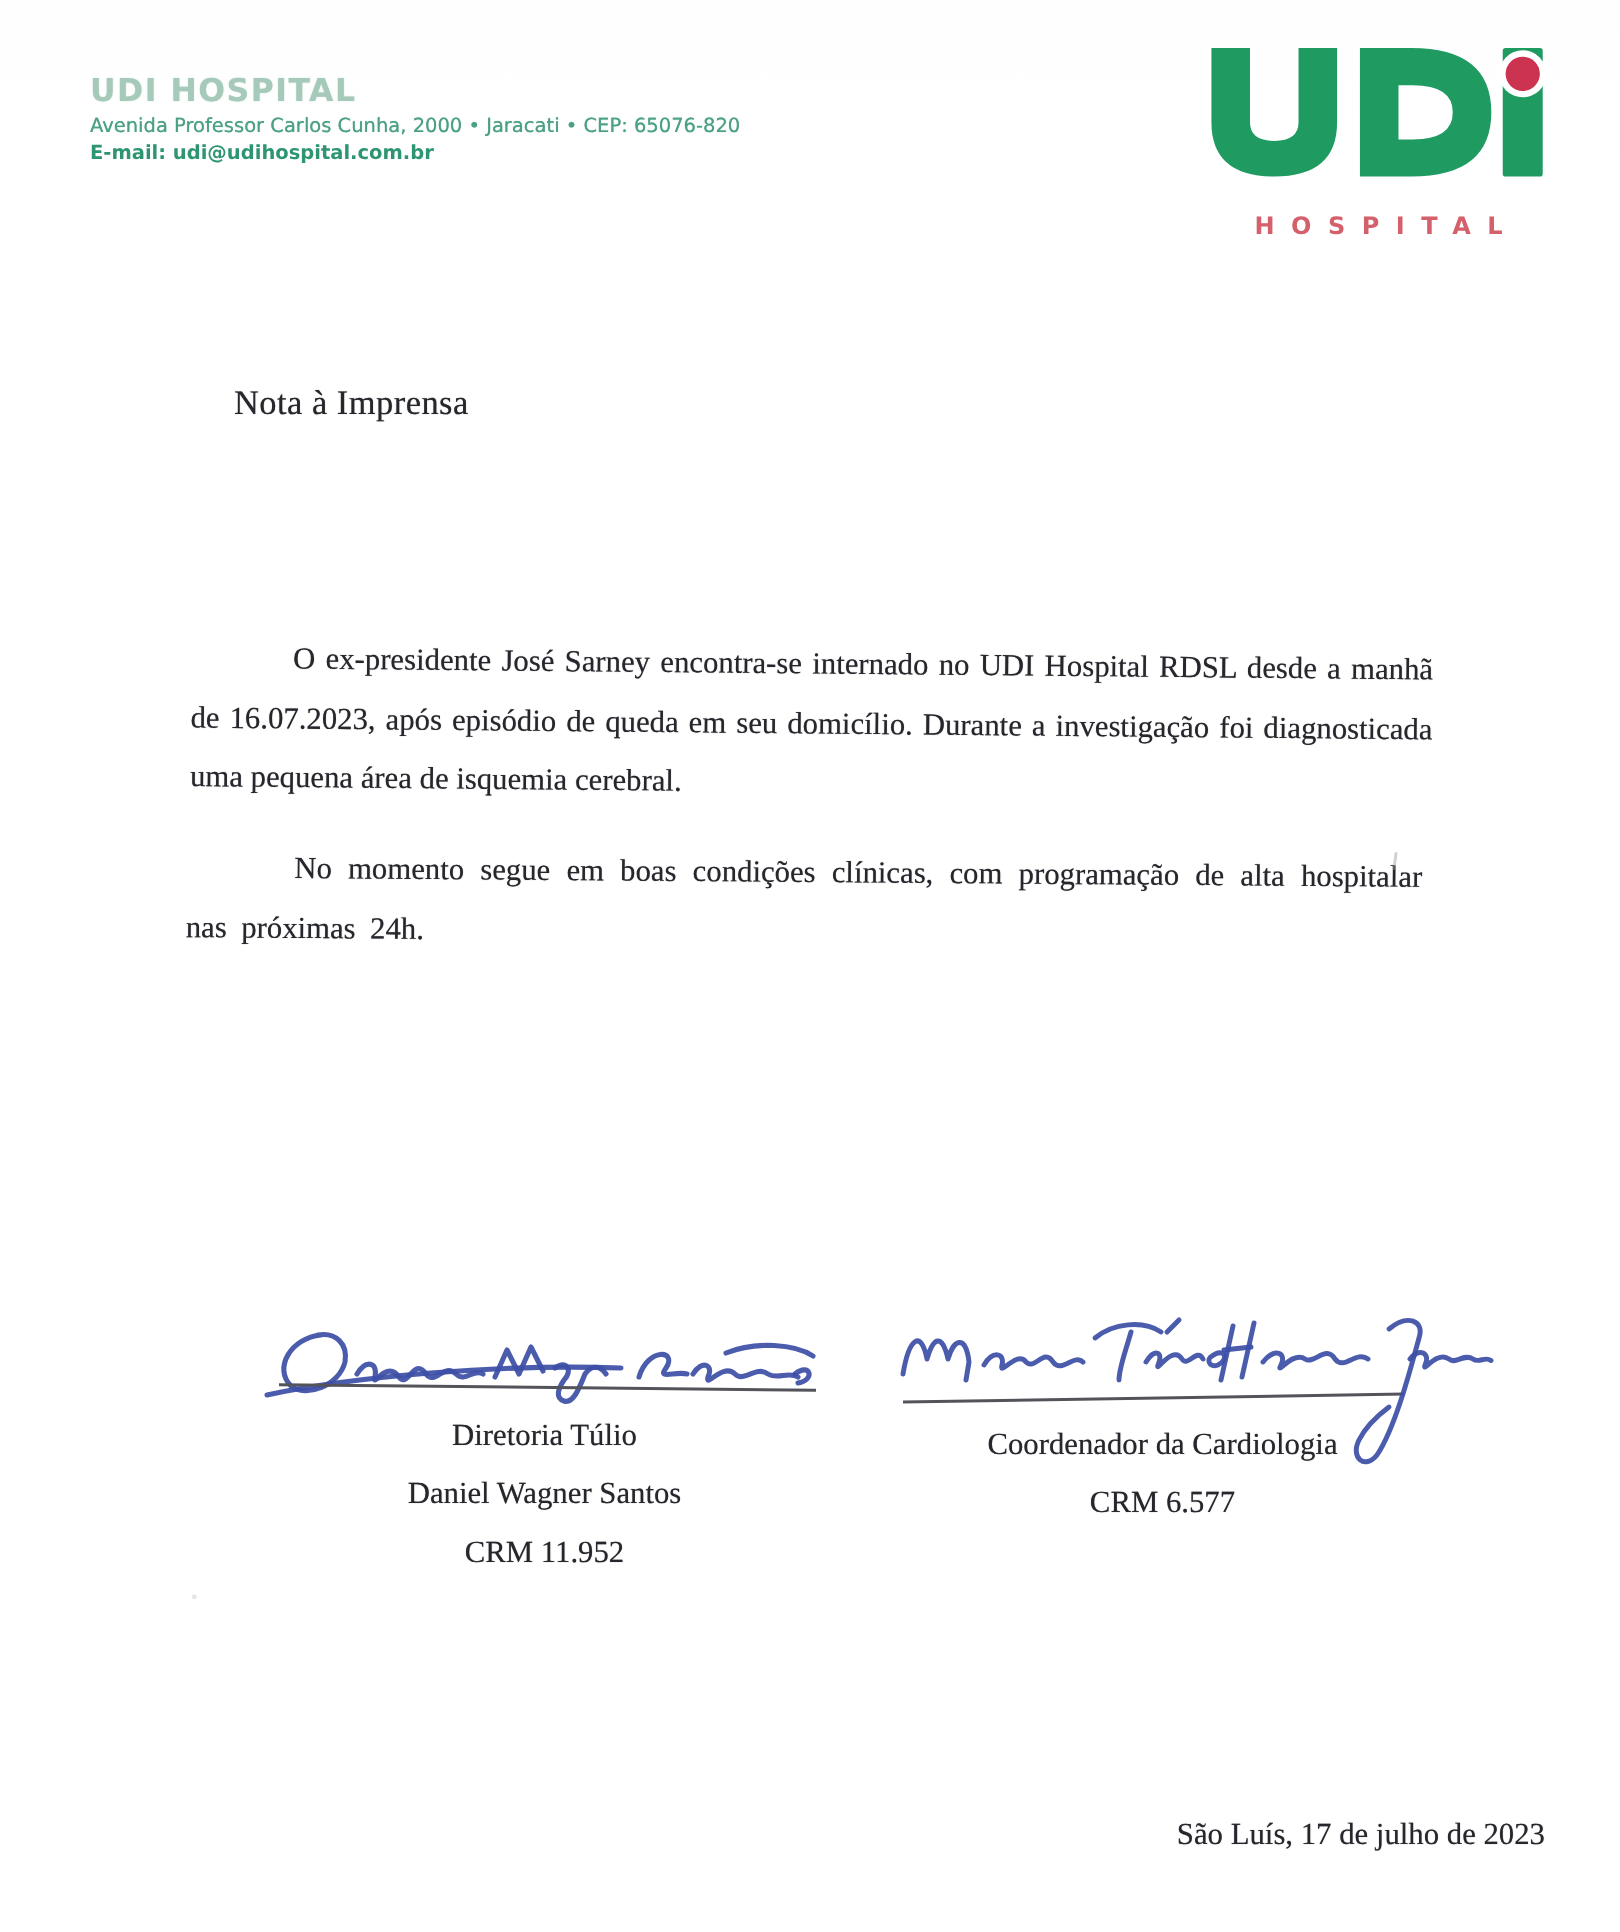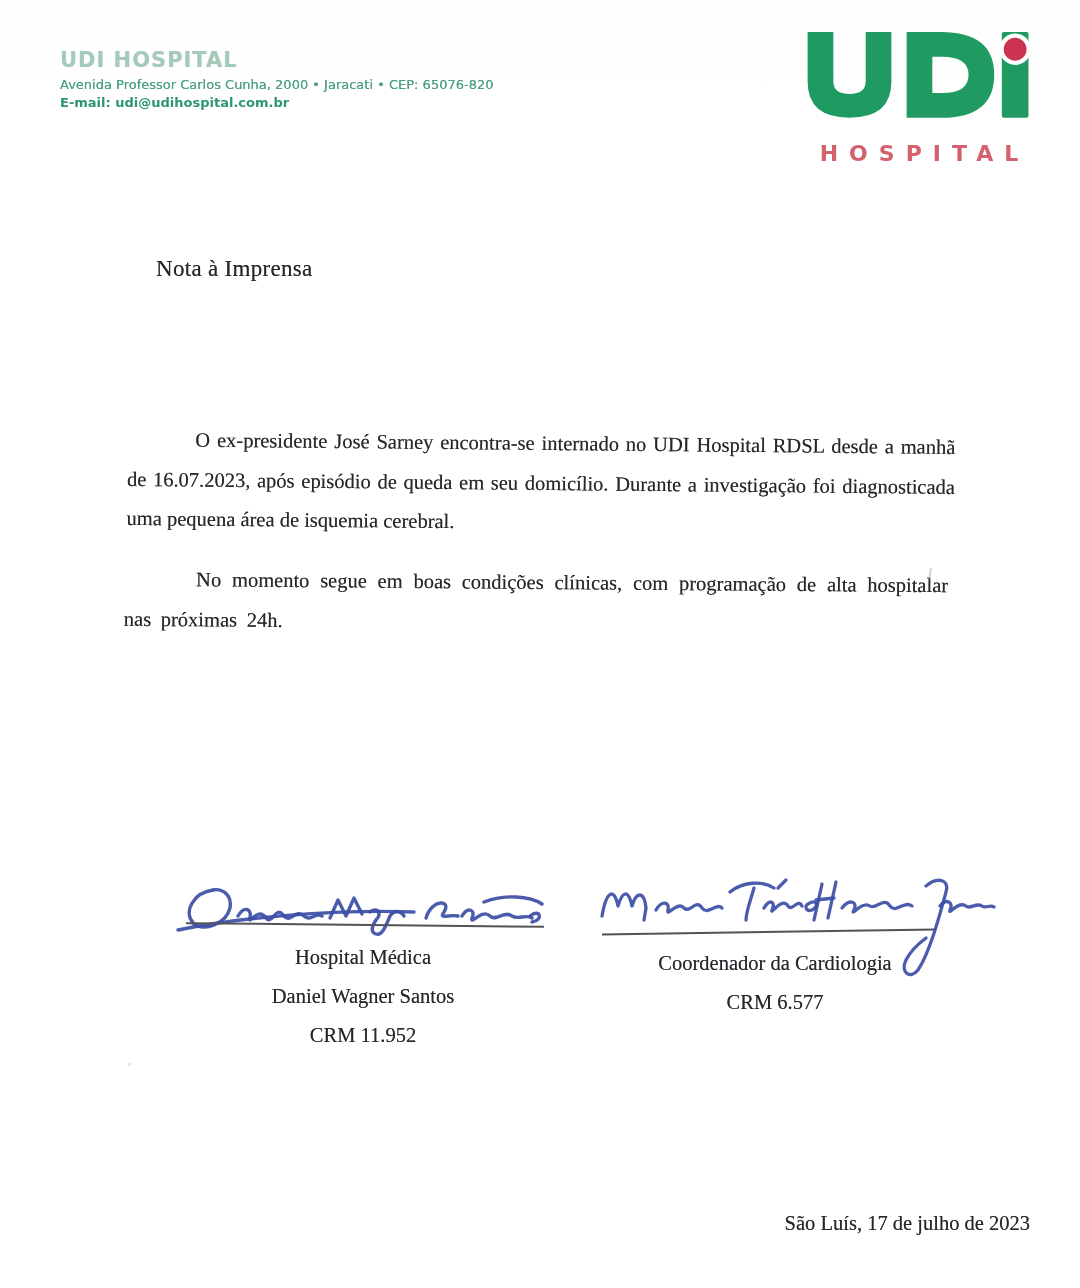--- a/index.html
+++ b/index.html
@@ -27,21 +27,21 @@
     font-size:13px; line-height:17.5px; color:#4da183;
     text-shadow:0 0 .5px rgba(77,161,131,.9);
   }
   .lh-email { font-weight:bold; color:#2d9671; text-shadow:none; }
 
   
   .logo { position:absolute; left:793px; top:28px; width:252px; text-align:center; }
   .logo-mark { display:block; margin:0 auto; }
   .logo-word {
     font-family:"DejaVu Sans", sans-serif; font-weight:bold;
-    font-size:22px; letter-spacing:11px; color:#d4606c;
+    font-size:16px; letter-spacing:11px; color:#d4606c;
     margin-top:3px; padding-left:11px; 
   }
 
   
   .note-title {
     position:absolute; left:156px; top:256px;
     font-size:23px; letter-spacing:.3px;
     text-shadow:0 0 .6px rgba(38,38,44,.65);
   }
   .para {
@@ -141,21 +141,21 @@
       <path d="M246,46 C254,36 262,40 258,48 C254,56 266,38 274,44 C280,48 288,34 294,44 C300,52 308,38 316,44"></path>
       <path d="M330,24 C342,14 354,18 350,30 C344,52 334,90 322,108 C314,118 304,110 310,98 C314,90 322,82 330,76"></path>
       <path d="M344,44 C350,36 358,40 354,48 C352,54 362,38 370,44 C374,48 380,40 386,44 C390,47 394,42 398,45"></path>
     </g>
   </svg>
 
   <div class="sig-line sig-line-left"></div>
   <div class="sig-line sig-line-right"></div>
 
   <div class="sig-block sig-block-left">
-    <div>Hospital Médica</div>
+    <div>Diretoria Túlio</div>
     <div>Daniel Wagner Santos</div>
     <div>CRM 11.952</div>
   </div>
 
   <div class="sig-block sig-block-right">
     <div>Coordenador da Cardiologia</div>
     <div>CRM 6.577</div>
   </div>
 
   <div class="date-line">São Luís, 17 de julho de 2023</div>

